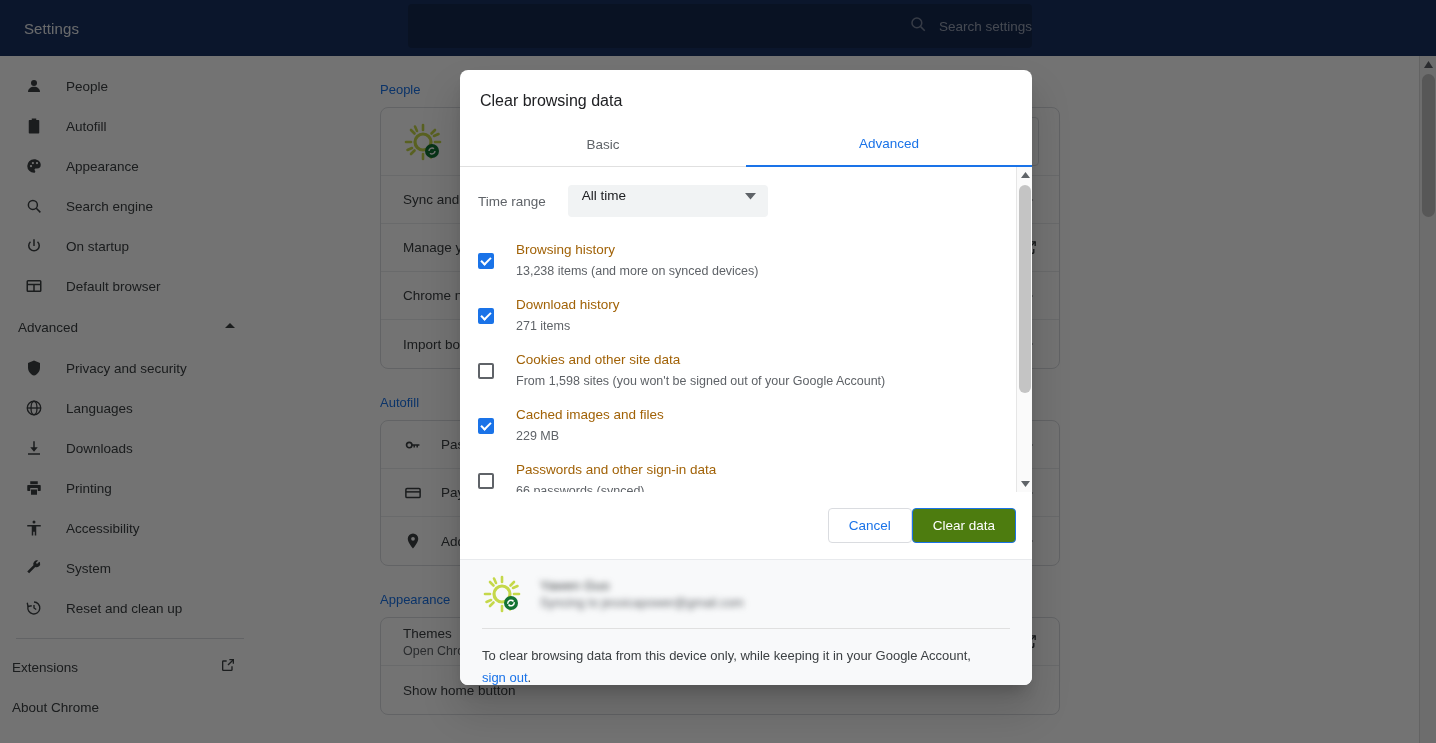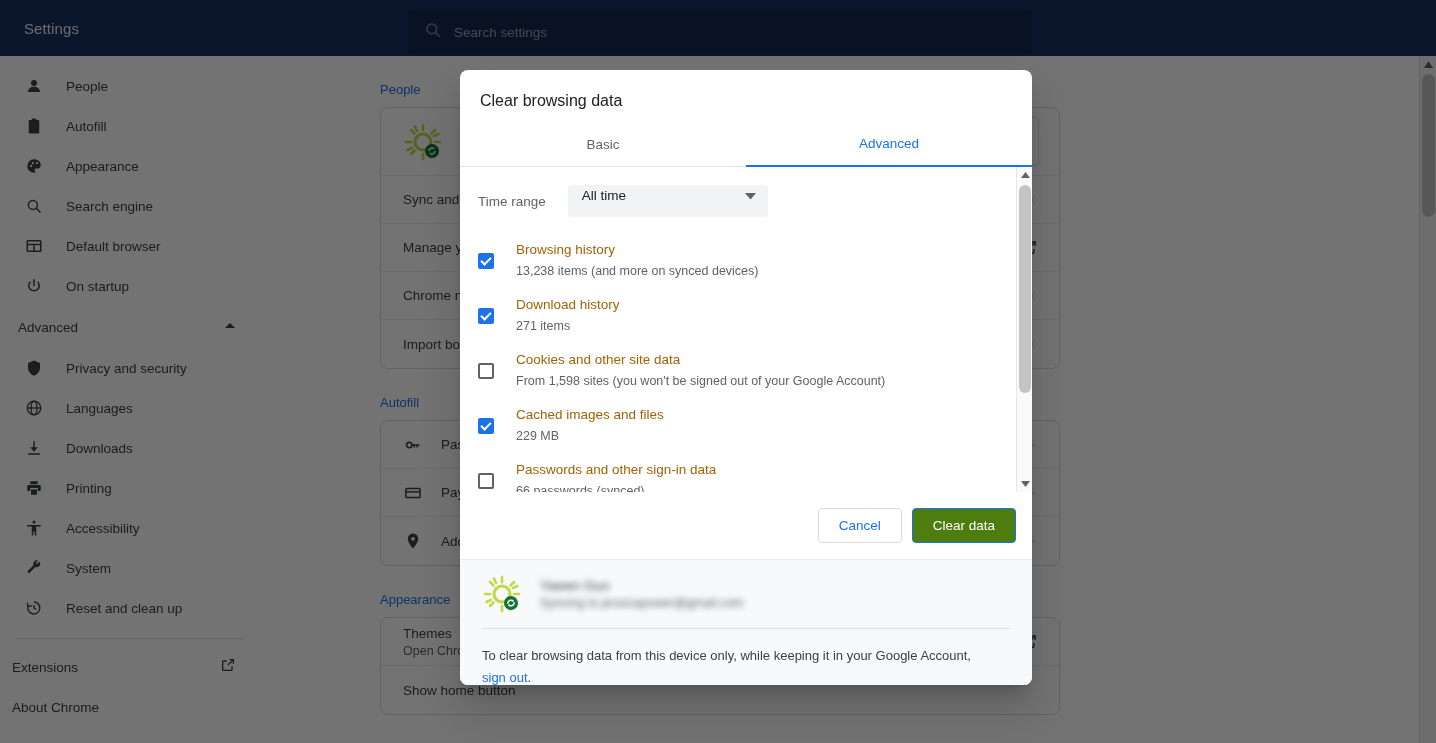--- a/index.html
+++ b/index.html
@@ -17,23 +17,23 @@
   .topbar {
     position: absolute; top: 0; left: 0; width: 1436px; height: 56px;
     background: #1a3263;
     display: flex; align-items: center;
   }
   .topbar-title {
     color: #e8eaed; font-size: 15px; margin-left: 24px; width: 196px;
     letter-spacing: .1px;
   }
   .search-box {
-    position: absolute; left: 408px; top: 10px; width: 624px; height: 44px;
+    position: absolute; left: 408px; top: 4px; width: 624px; height: 44px;
     background: #15284f; border-radius: 4px;
-    display: flex; align-items: center; padding-left: 16px; gap: 12px;
+    display: flex; align-items: center; padding-left: 16px; gap: 12px; justify-content: flex-end;
   }
   .search-box svg { opacity: .75; }
   .search-placeholder { color: #9aa3b5; font-size: 13.5px; }
 
   .sidebar {
     position: absolute; left: 0; top: 56px; width: 260px; bottom: 0;
     background: #ffffff; padding-top: 10px;
   }
   .nav-item {
     display: flex; align-items: center; height: 40px;
@@ -157,21 +157,21 @@
 
   .dlg-scrollbar {
     position: absolute; right: 0; top: 0; width: 16px; height: 325px;
     background: #fafafa; border-left: 1px solid #e6e6e6;
   }
   .dsb-arrow { position:absolute; left:0; width:16px; height:16px; display:flex; align-items:center; justify-content:center; }
   .dsb-up { top: 0; } .dsb-down { bottom: 0; }
   .dsb-thumb { position:absolute; left:2px; width:12px; top:18px; height:208px; background:#c4c4c4; border-radius:6px; }
 
   .dlg-actions {
-    display: flex; justify-content: flex-end; gap: 10px;
+    display: flex; justify-content: flex-end; 
     padding: 16px 16px 16px 0; background: #fff;
   }
   .btn {
     font-size: 13.5px; padding: 9px 20px; border-radius: 4px; cursor: pointer;
     font-family: inherit; font-weight: 500;
   }
   .btn-cancel { background: #fff; color: #1a73e8; border: 1px solid #dadce0; }
   .btn-primary { background: #4d7c0f; color: #fff; border: 1px solid #1a73e8; }
 
   .dlg-footer { background: #f8f9fa; border-top: 1px solid #e8eaed; padding: 0 0 0 0; }
@@ -243,36 +243,36 @@
               <circle cx="10.5" cy="10.5" r="6"></circle>
               <line x1="15" y1="15" x2="20.5" y2="20.5"></line>
             </svg>
         </span>
         <span class="lbl">Search engine</span>
       </div>
 
       <div class="nav-item">
         <span class="ico">
           <svg width="18" height="18" viewBox="0 0 24 24" fill="none" stroke="#3c4043" stroke-width="2">
+              <path d="M12 3v9"></path>
+              <path d="M7.3 6.3a7 7 0 109.4 0"></path>
+            </svg>
+        </span>
+        <span class="lbl">On startup</span>
+      </div>
+
+      <div class="nav-item">
+        <span class="ico">
+          <svg width="18" height="18" viewBox="0 0 24 24" fill="none" stroke="#3c4043" stroke-width="2">
               <rect x="3" y="5" width="18" height="14" rx="1"></rect>
               <line x1="3" y1="10" x2="21" y2="10"></line>
               <line x1="12" y1="10" x2="12" y2="19"></line>
             </svg>
         </span>
         <span class="lbl">Default browser</span>
-      </div>
-
-      <div class="nav-item">
-        <span class="ico">
-          <svg width="18" height="18" viewBox="0 0 24 24" fill="none" stroke="#3c4043" stroke-width="2">
-              <path d="M12 3v9"></path>
-              <path d="M7.3 6.3a7 7 0 109.4 0"></path>
-            </svg>
-        </span>
-        <span class="lbl">On startup</span>
       </div>
 
       <div class="nav-group-head">
         <span class="lbl">Advanced</span>
         <span>
           <svg width="12" height="12" viewBox="0 0 12 12" fill="#3c4043">
               <polygon points="6,3 11,8 1,8"></polygon>
             </svg>
         </span>
       </div>

